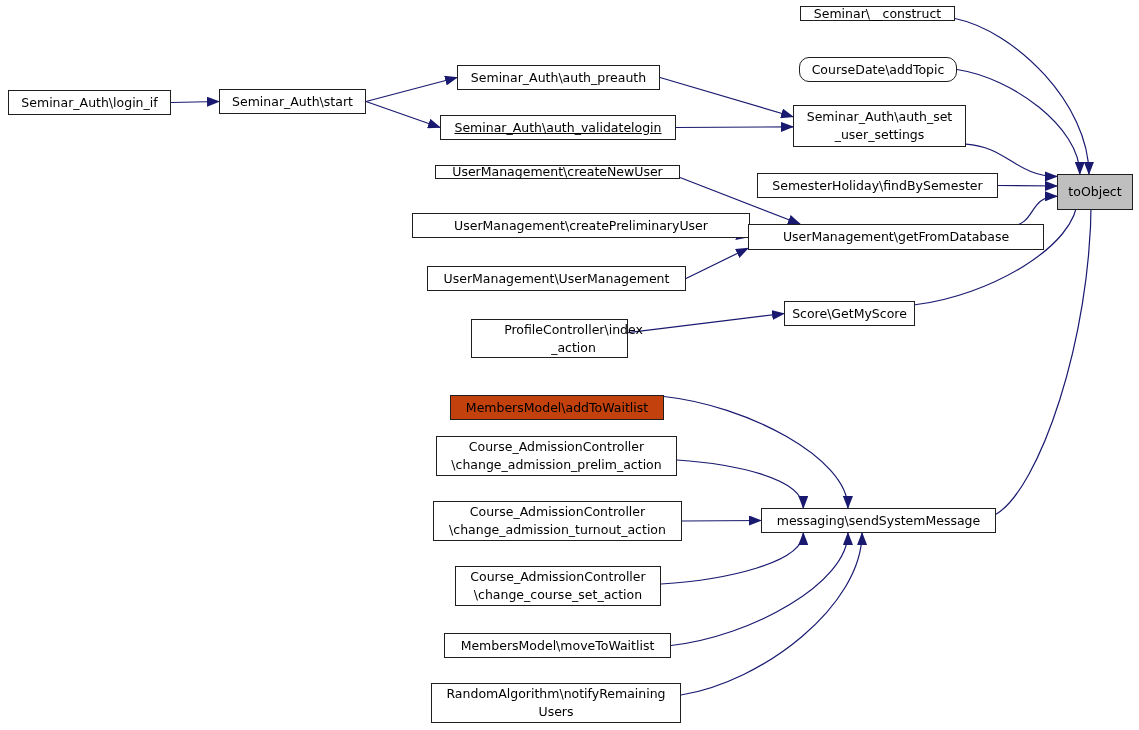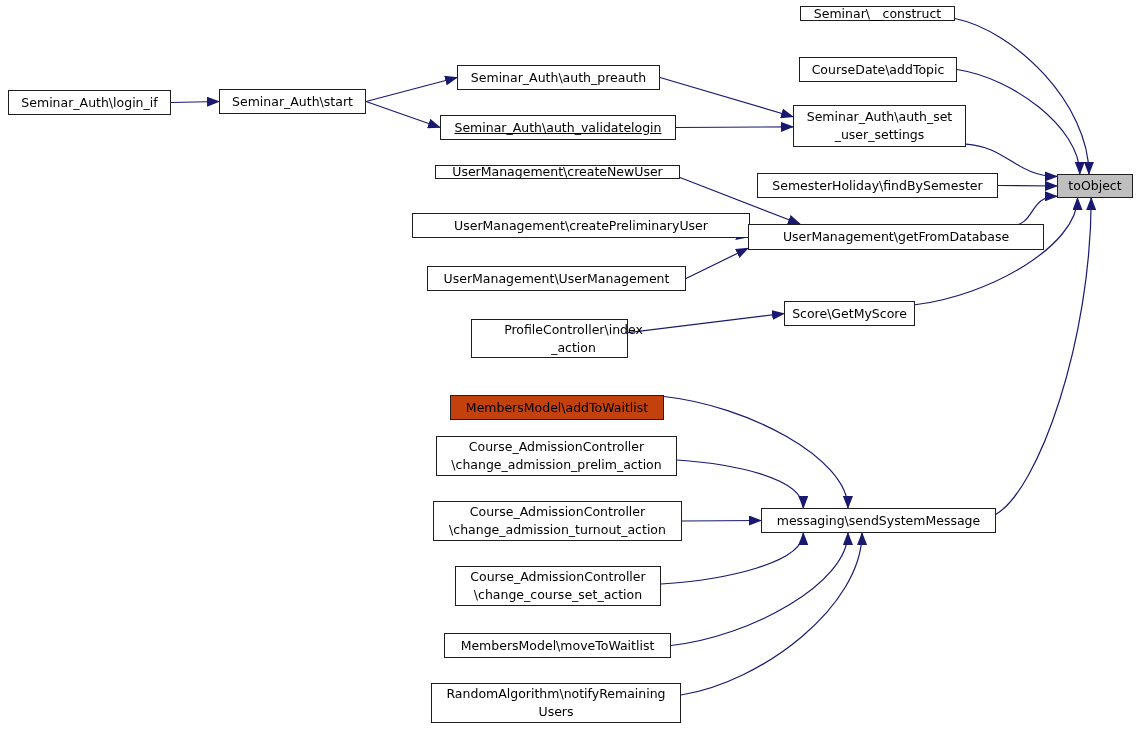--- a/index.html
+++ b/index.html
@@ -74,21 +74,21 @@
     </div>
     <div class="node" style="left: 457px; top: 65px; width: 203px; height: 25px; background: rgb(255, 255, 255); border-color: rgb(31, 31, 31);">
       <span>Seminar_Auth\auth_preauth</span>
     </div>
     <div class="node" style="left: 440px; top: 115px; width: 236px; height: 25px; background: rgb(255, 255, 255); border-color: rgb(31, 31, 31); text-decoration: underline;">
       <span>Seminar_Auth\auth_validatelogin</span>
     </div>
     <div class="node" style="left: 800px; top: 6px; width: 155px; height: 15px; background: rgb(255, 255, 255); border-color: rgb(31, 31, 31);">
       <span>Seminar\__construct</span>
     </div>
-    <div class="node" style="left: 799px; top: 57px; width: 158px; height: 25px; background: rgb(255, 255, 255); border-color: rgb(31, 31, 31);">
+    <div class="node" style="left: 799px; top: 57px; width: 158px; height: 25px; background: rgb(255, 255, 255); border-color: rgb(31, 31, 31); border-radius: 10px;">
       <span>CourseDate\addTopic</span>
     </div>
     <div class="node" style="left: 793px; top: 105px; width: 173px; height: 42px; background: rgb(255, 255, 255); border-color: rgb(31, 31, 31);">
       <span>Seminar_Auth\auth_set</span>
       <span>_user_settings</span>
     </div>
     <div class="node" style="left: 757px; top: 173px; width: 241px; height: 25px; background: rgb(255, 255, 255); border-color: rgb(31, 31, 31);">
       <span>SemesterHoliday\findBySemester</span>
     </div>
     <div class="node" style="left: 435px; top: 165px; width: 245px; height: 14px; background: rgb(255, 255, 255); border-color: rgb(31, 31, 31);">
@@ -128,16 +128,16 @@
     <div class="node" style="left: 444px; top: 633px; width: 227px; height: 25px; background: rgb(255, 255, 255); border-color: rgb(31, 31, 31);">
       <span>MembersModel\moveToWaitlist</span>
     </div>
     <div class="node" style="left: 431px; top: 683px; width: 250px; height: 40px; background: rgb(255, 255, 255); border-color: rgb(31, 31, 31);">
       <span>RandomAlgorithm\notifyRemaining</span>
       <span>Users</span>
     </div>
     <div class="node" style="left: 761px; top: 508px; width: 235px; height: 25px; background: rgb(255, 255, 255); border-color: rgb(31, 31, 31);">
       <span>messaging\sendSystemMessage</span>
     </div>
-    <div class="node highlight" style="left: 1057px; top: 174px; width: 76px; height: 24px; background: rgb(191, 191, 191); border-color: rgb(31, 31, 31);">
+    <div class="node highlight" style="left: 1057px; top: 174px; width: 76px; height: 36px; background: rgb(191, 191, 191); border-color: rgb(31, 31, 31);">
       <span>toObject</span>
     </div>
   </div>
 
 </body></html>

